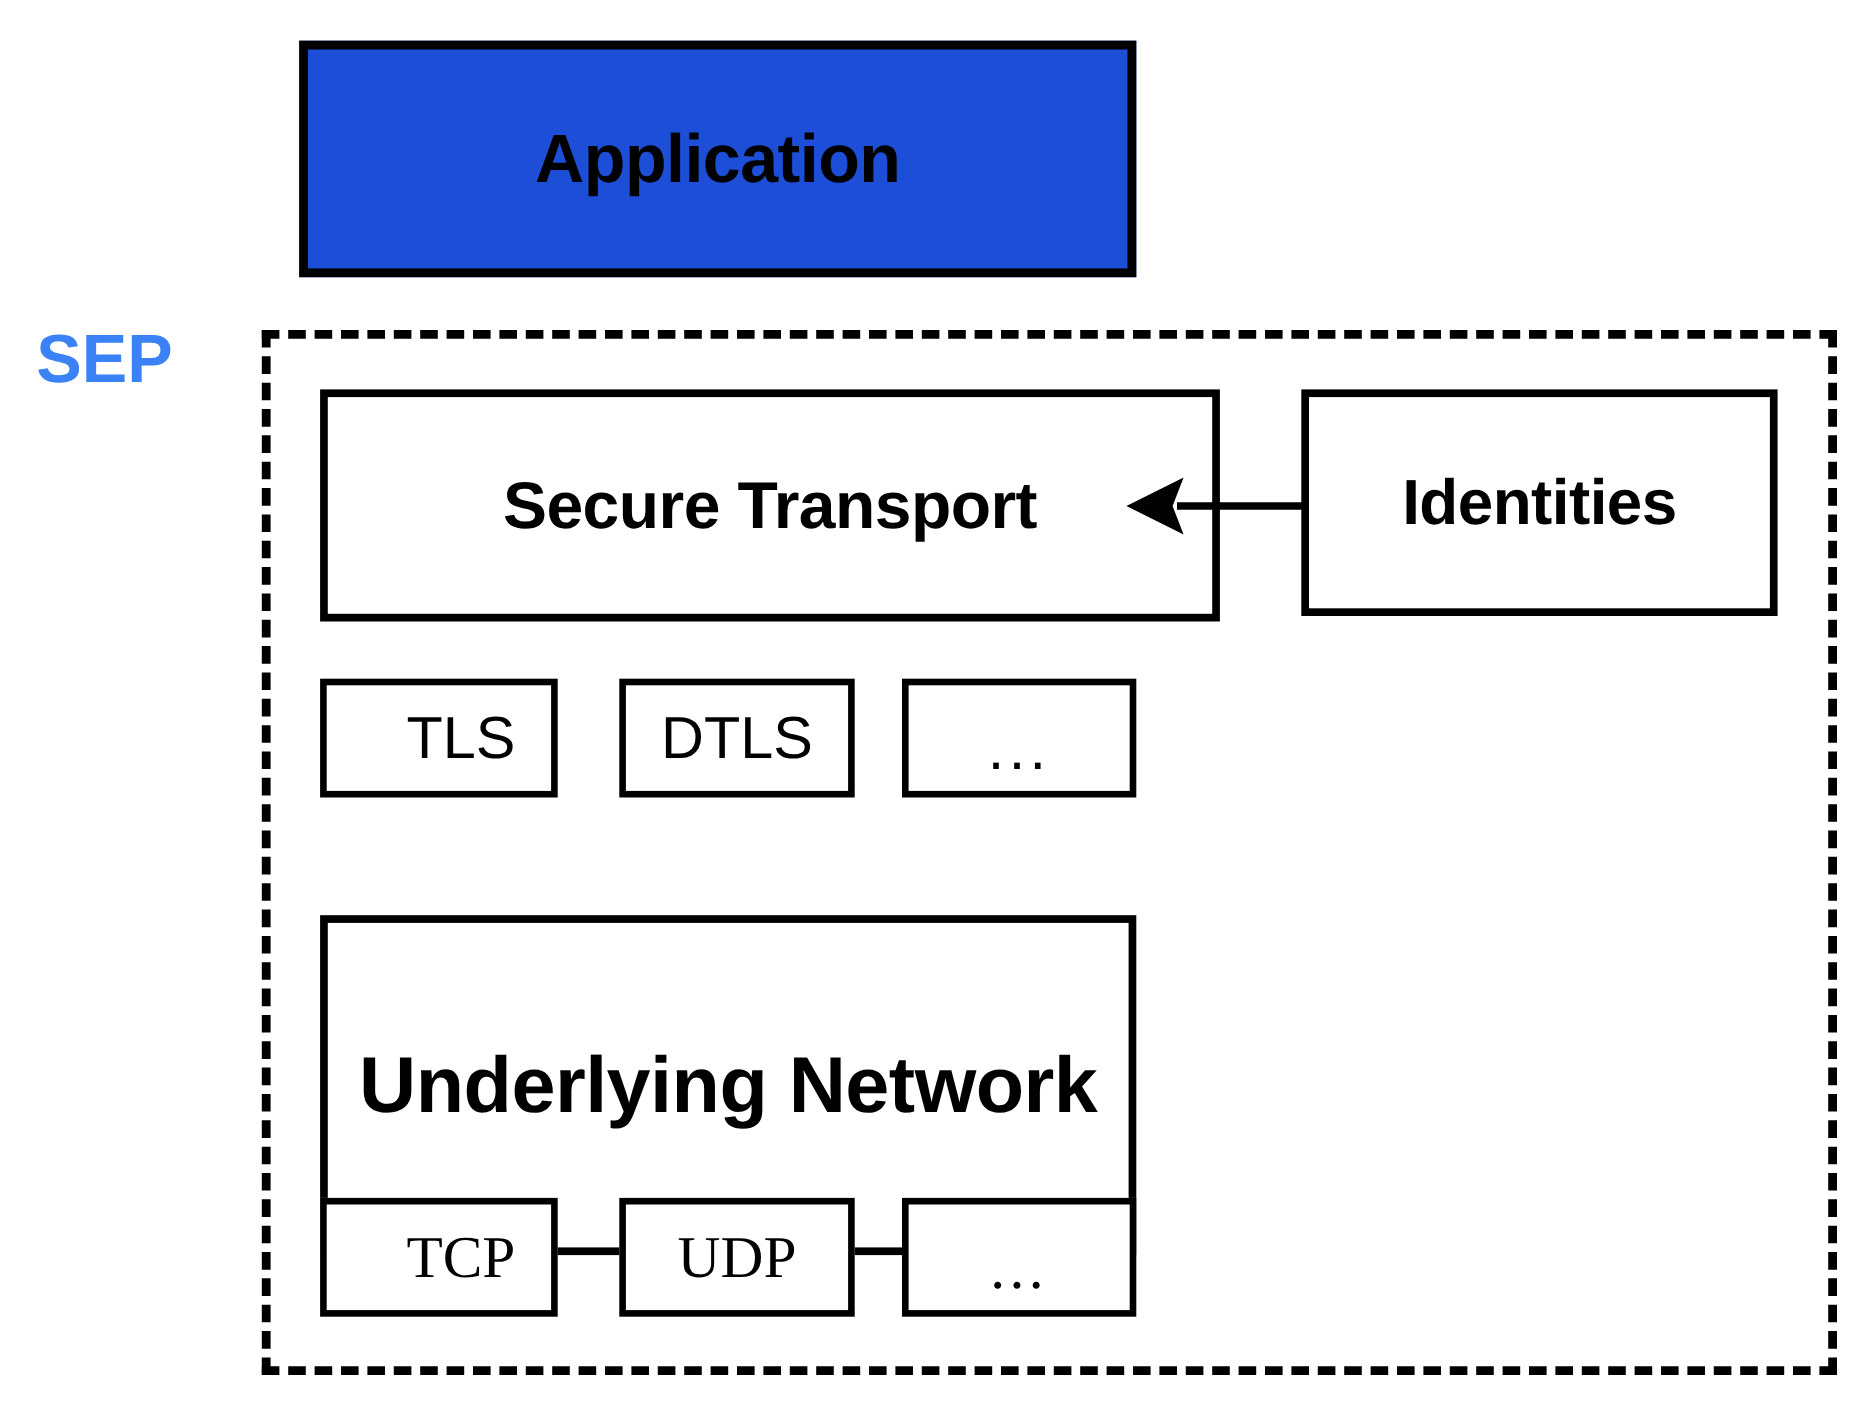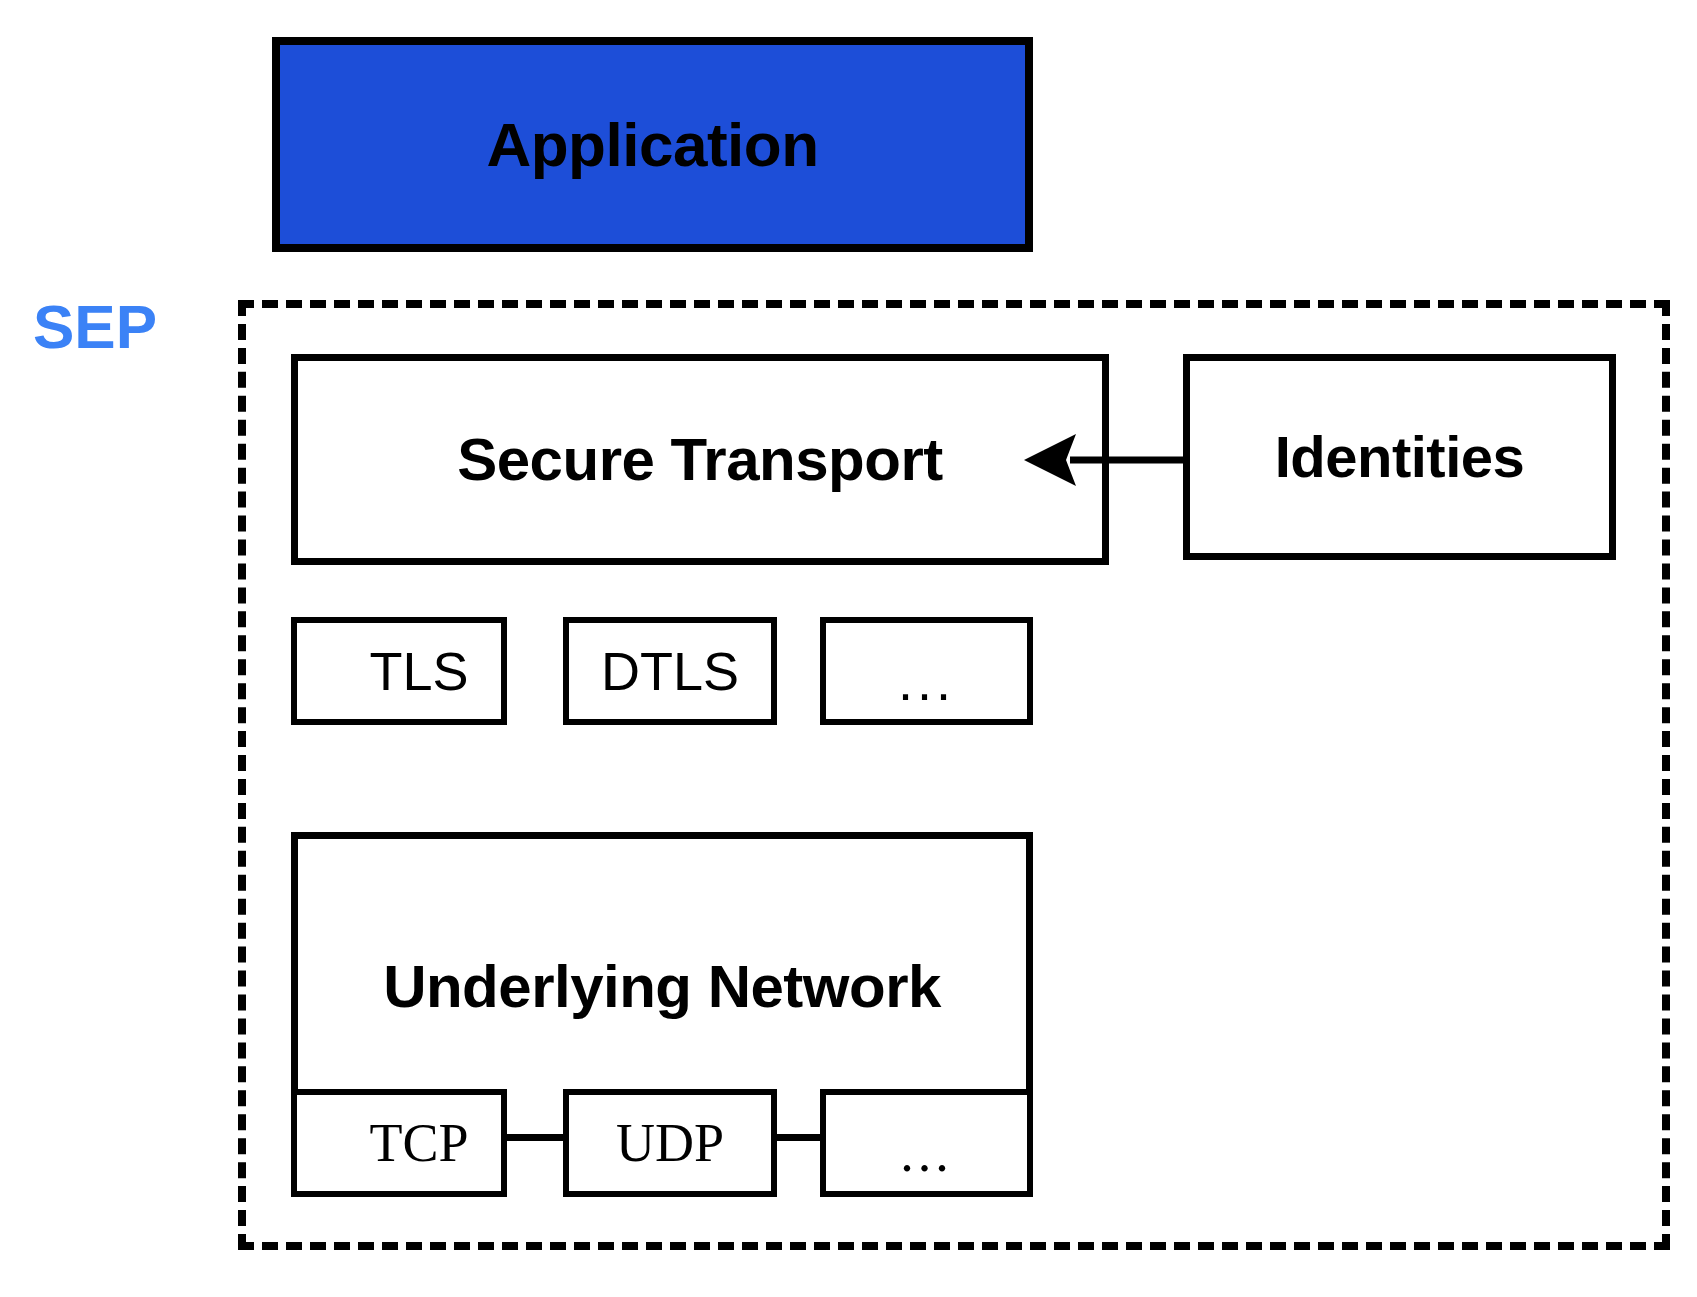--- a/index.html
+++ b/index.html
@@ -112,21 +112,21 @@
 
   
   #underlying-network-box {
     left: 291px;
     top: 832px;
     width: 742px;
     height: 309px;
     border-width: 7px;
   }
   #underlying-network-box .label {
-    font-size: 60px;
+    font-size: 72px;
     font-weight: bold;
     letter-spacing: -0.5px;
   }
 
   
   .proto-box {
     height: 108px;
     border-width: 6px;
   }
   .proto-box .label {

